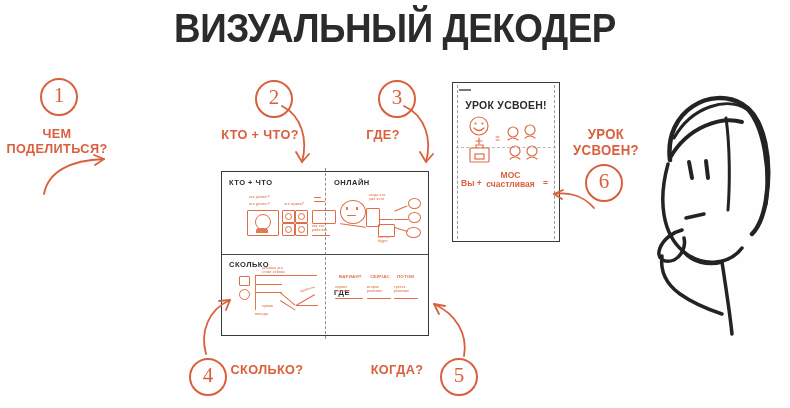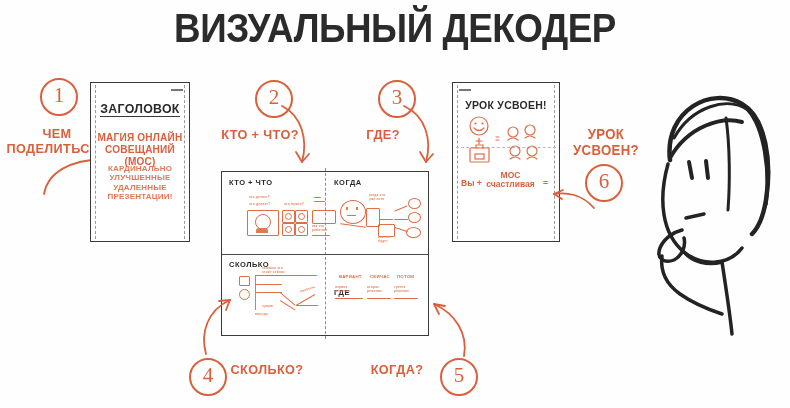--- a/index.html
+++ b/index.html
@@ -150,35 +150,20 @@
   <div class="numcircle" style="left:40px;top:78px;">1</div>
 
   <div class="qlabel" style="left:-2px;top:126px;width:118px;">ЧЕМ
 ПОДЕЛИТЬСЯ?</div>
 
   <svg class="arrow" style="left:40px;top:150px;width:82px;height:46px;" viewBox="0 0 82 46">
     <path d="M4 44 C 8 22, 30 10, 64 9" stroke="#d9603c" stroke-width="1.8" fill="none" stroke-linecap="round"></path>
     <path d="M64 9 L 54 5 M64 9 L 55 15" stroke="#d9603c" stroke-width="1.8" fill="none" stroke-linecap="round"></path>
   </svg>
 
-  <div class="sheet" style="left:90px;top:82px;width:100px;height:160px;">
-    <div class="inner-dash-left"></div>
-    <div class="inner-dash-right"></div>
-    <div class="corner-tick" style="right:6px;top:6px;height:2px;width:12px;"></div>
-
-    <div class="sheet-title" style="top:18px;">ЗАГОЛОВОК</div>
-    <div class="sheet-rule" style="left:9px;right:9px;top:33px;"></div>
-
-    <div class="sheet-line1" style="top:48px;">МАГИЯ ОНЛАЙН
-СОВЕЩАНИЙ (МОС)</div>
-    <div class="sheet-line2" style="top:81px;">КАРДИНАЛЬНО
-УЛУЧШЕННЫЕ
-УДАЛЕННЫЕ
-ПРЕЗЕНТАЦИИ!</div>
-  </div>
 
   <div class="numcircle" style="left:255px;top:80px;">2</div>
   <div class="qlabel" style="left:204px;top:127px;width:112px;">КТО + ЧТО?</div>
   <svg class="arrow" style="left:278px;top:102px;width:44px;height:68px;" viewBox="0 0 44 68">
     <path d="M4 4 C 24 14, 30 38, 24 60" stroke="#d9603c" stroke-width="1.8" fill="none" stroke-linecap="round"></path>
     <path d="M24 60 L 18 50 M24 60 L 31 52" stroke="#d9603c" stroke-width="1.8" fill="none" stroke-linecap="round"></path>
   </svg>
 
   <div class="numcircle" style="left:378px;top:80px;">3</div>
   <div class="qlabel" style="left:336px;top:127px;width:94px;">ГДЕ?</div>
@@ -208,21 +193,21 @@
       <div class="skcirc" style="left:63px;top:54px;width:5px;height:5px;"></div>
       <div class="skcirc" style="left:76px;top:54px;width:5px;height:5px;"></div>
       <div class="skline" style="left:92px;top:25px;width:7px;"></div>
       <div class="skline" style="left:92px;top:29px;width:11px;"></div>
       <div class="skbox" style="left:90px;top:38px;width:22px;height:12px;"></div>
       <div class="sktext" style="left:90px;top:53px;">как это
 работает</div>
       <div class="skline" style="left:90px;top:63px;width:18px;"></div>
     </div>
 
-    <div class="cellcap" style="left:112px;top:6px;">КОГДА</div>
+    <div class="cellcap" style="left:112px;top:6px;">ОНЛАЙН</div>
     <div>
       <div class="skcirc" style="left:118px;top:28px;width:24px;height:22px;"></div>
       <div class="sk" style="left:124px;top:35px;width:2px;height:3px;"></div>
       <div class="sk" style="left:134px;top:35px;width:2px;height:3px;"></div>
       <div class="skline" style="left:125px;top:43px;width:9px;"></div>
       <div class="skline" style="left:118px;top:53px;width:26px;transform:rotate(8deg);"></div>
       <div class="skbox" style="left:144px;top:36px;width:12px;height:17px;"></div>
       <div class="sktext" style="left:147px;top:22px;">когда это
 уже есть</div>
       <div class="skline" style="left:157px;top:47px;width:14px;"></div>

